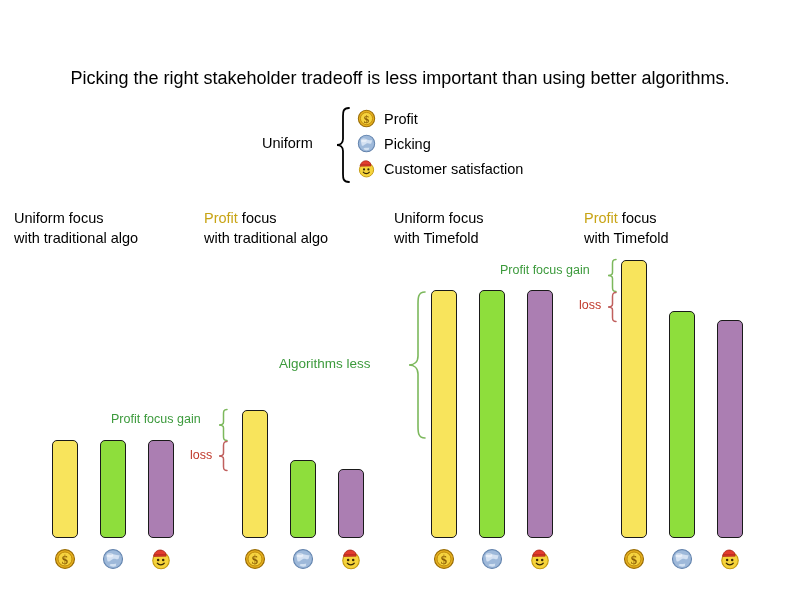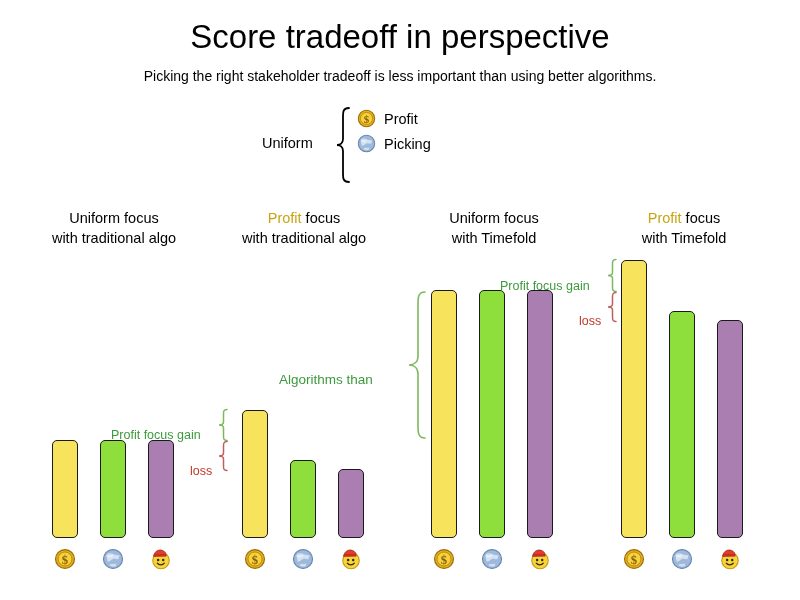--- a/index.html
+++ b/index.html
@@ -10,40 +10,40 @@
   }
   #canvas{position:absolute;left:0;top:0;width:800px;height:600px;}
 
   
   .title{
     position:absolute;left:0;top:18px;width:800px;text-align:center;
     font-size:33px;font-weight:400;letter-spacing:0px;color:#000;
   }
   .subtitle{
     position:absolute;left:0;top:68px;width:800px;text-align:center;
-    font-size:14px;color:#000;
+    font-size:18px;color:#000;
   }
 
   
   .legend{position:absolute;left:262px;top:106px;width:300px;height:80px;}
   .legend-title{
     position:absolute;left:0px;top:29px;font-size:14.5px;color:#000;white-space:nowrap;
   }
   .legend-brace{position:absolute;left:72px;top:0px;width:18px;height:78px;}
   .legend-rows{position:absolute;left:94px;top:0px;}
   .legend-row{height:25px;display:flex;align-items:center;}
   .legend-ico{
     width:20px;height:20px;margin-right:8px;flex:0 0 20px;
     display:flex;align-items:center;justify-content:center;
   }
   .legend-lbl{font-size:14.5px;color:#000;white-space:nowrap;}
 
   
   .gcap{
-    position:absolute;text-align:center;font-size:14.5px;line-height:20px;color:#000;
+    position:absolute;font-size:14.5px;line-height:20px;color:#000;
     width:200px;
   }
   .gcap .gold{color:#C8A415;}
 
   
   .bar{
     position:absolute;border:1.4px solid #1a1a1a;border-radius:5px;
     box-sizing:border-box;
   }
   .bar.profit{background:#F8E45C;}
@@ -51,34 +51,33 @@
   .bar.customer{background:#AB7EB2;}
 
   .axis-ico{
     position:absolute;width:22px;height:22px;
     display:flex;align-items:center;justify-content:center;
     font-size:19px;line-height:1;
   }
 
   
   .anno{
-    position:absolute;font-size:12.5px;white-space:nowrap;margin-top:16px;
+    position:absolute;font-size:12.5px;white-space:nowrap;
   }
   .anno.gain{color:#3C9A3C;}
   .anno.loss{color:#C0392B;}
   .brace-svg{position:absolute;}
 
   svg{display:block;overflow:visible;}
 </style>
 </head>
 <body>
 
 <div id="canvas">
 
-  <div class="title">Score tradeoff in perspective</div>
   <div class="subtitle">Picking the right stakeholder tradeoff is less important than using better algorithms.</div>
 
   <div class="legend">
     <div class="legend-title">Uniform</div>
 
     <svg class="legend-brace" width="18" height="78" viewBox="0 0 18 78">
       <path d="M15,2 C9,2 9,6 9,10 L9,33 C9,37 6,39 3,39 C6,39 9,41 9,45 L9,68 C9,72 9,76 15,76" fill="none" stroke="#000" stroke-width="1.8" stroke-linecap="round"></path>
     </svg>
 
     <div class="legend-rows">
@@ -99,20 +98,33 @@
             <circle cx="10" cy="10" r="8.6" fill="#C3D4EA" stroke="#5C7CA6" stroke-width="1.1"></circle>
             <circle cx="10" cy="10" r="8.6" fill="#7FA2CC" opacity="0.55"></circle>
             <path d="M4,7 C6,5 8,7 9,6 C11,5 13,7 16,6.5 L15,10 C13,11 12,9 10,10 C8,11 7,13 5,12 Z" fill="#D9E6F4" opacity="0.9"></path>
             <path d="M7,15 C9,14 11,15 13,14.2 L12.5,16.6 C10.5,17.4 8.5,17 7,16 Z" fill="#D9E6F4" opacity="0.85"></path>
             <ellipse cx="7.2" cy="6.6" rx="3" ry="2" fill="#ffffff" opacity="0.45"></ellipse>
           </svg>
         </span>
         <span class="legend-lbl">Picking</span>
       </div>
 
+      <div class="legend-row">
+        <span class="legend-ico">
+          <svg width="19" height="19" viewBox="0 0 20 20">
+            <circle cx="10" cy="11.4" r="7.5" fill="#F6D43B" stroke="#C49A10" stroke-width="1"></circle>
+            <path d="M3.6,6.4 C4.6,2.6 8.2,1.2 11.2,2.2 C14,3.1 14.8,5.2 14.4,6.6 Z" fill="#E23C2E" stroke="#A82318" stroke-width="0.8"></path>
+            <path d="M3.2,6.5 L14.6,6.2 L14.7,7.4 L3.3,7.7 Z" fill="#E23C2E" stroke="#A82318" stroke-width="0.6"></path>
+            <circle cx="7.4" cy="11.0" r="1.15" fill="#3A2A05"></circle>
+            <circle cx="12.0" cy="11.0" r="1.15" fill="#3A2A05"></circle>
+            <path d="M6.6,13.8 C8.2,15.9 11.4,15.9 13.0,13.8" fill="none" stroke="#3A2A05" stroke-width="1.2" stroke-linecap="round"></path>
+          </svg>
+        </span>
+        <span class="legend-lbl">Customer satisfaction</span>
+      </div>
     </div>
   </div>
 
   <div class="gcap" style="left:14px;top:208px;">
     <div><span>Uniform focus</span></div>
     <div>with traditional algo</div>
   </div>
 
   <div class="gcap" style="left:204px;top:208px;">
     <div><span class="gold">Profit</span> focus</div>
@@ -256,21 +268,21 @@
   <div class="anno gain" style="left:111px;top:412px;">Profit focus gain</div>
   <svg class="brace-svg" style="left:216px;top:408px;" width="14" height="34" viewBox="0 0 14 34">
     <path d="M11,1.5 C7.5,1.5 7.5,3.5 7.5,6 L7.5,14 C7.5,16 5.5,17 3,17 C5.5,17 7.5,18 7.5,20 L7.5,28 C7.5,30.5 7.5,32.5 11,32.5" fill="none" stroke="#7CB85C" stroke-width="1.5" stroke-linecap="round"></path>
   </svg>
 
   <div class="anno loss" style="left:190px;top:448px;">loss</div>
   <svg class="brace-svg" style="left:216px;top:440px;" width="14" height="32" viewBox="0 0 14 32">
     <path d="M11,1.5 C7.5,1.5 7.5,3.5 7.5,5.5 L7.5,13 C7.5,15 5.5,16 3,16 C5.5,16 7.5,17 7.5,19 L7.5,26.5 C7.5,28.5 7.5,30.5 11,30.5" fill="none" stroke="#C0605E" stroke-width="1.5" stroke-linecap="round"></path>
   </svg>
 
-  <div class="anno gain" style="left:279px;top:356px;font-size:13.5px;">Algorithms than</div>
+  <div class="anno gain" style="left:279px;top:356px;font-size:13.5px;">Algorithms less</div>
   <svg class="brace-svg" style="left:406px;top:290px;" width="22" height="150" viewBox="0 0 22 150">
     <path d="M19,2 C12,2 12,8 12,14 L12,66 C12,72 8,75 3,75 C8,75 12,78 12,84 L12,136 C12,142 12,148 19,148" fill="none" stroke="#7CB85C" stroke-width="1.6" stroke-linecap="round"></path>
   </svg>
 
   <div class="anno gain" style="left:500px;top:263px;">Profit focus gain</div>
   <svg class="brace-svg" style="left:605px;top:258px;" width="14" height="35" viewBox="0 0 14 35">
     <path d="M11,1.5 C7.5,1.5 7.5,3.5 7.5,6 L7.5,14.5 C7.5,16.5 5.5,17.5 3,17.5 C5.5,17.5 7.5,18.5 7.5,20.5 L7.5,29 C7.5,31.5 7.5,33.5 11,33.5" fill="none" stroke="#7CB85C" stroke-width="1.5" stroke-linecap="round"></path>
   </svg>
 
   <div class="anno loss" style="left:579px;top:298px;">loss</div>

